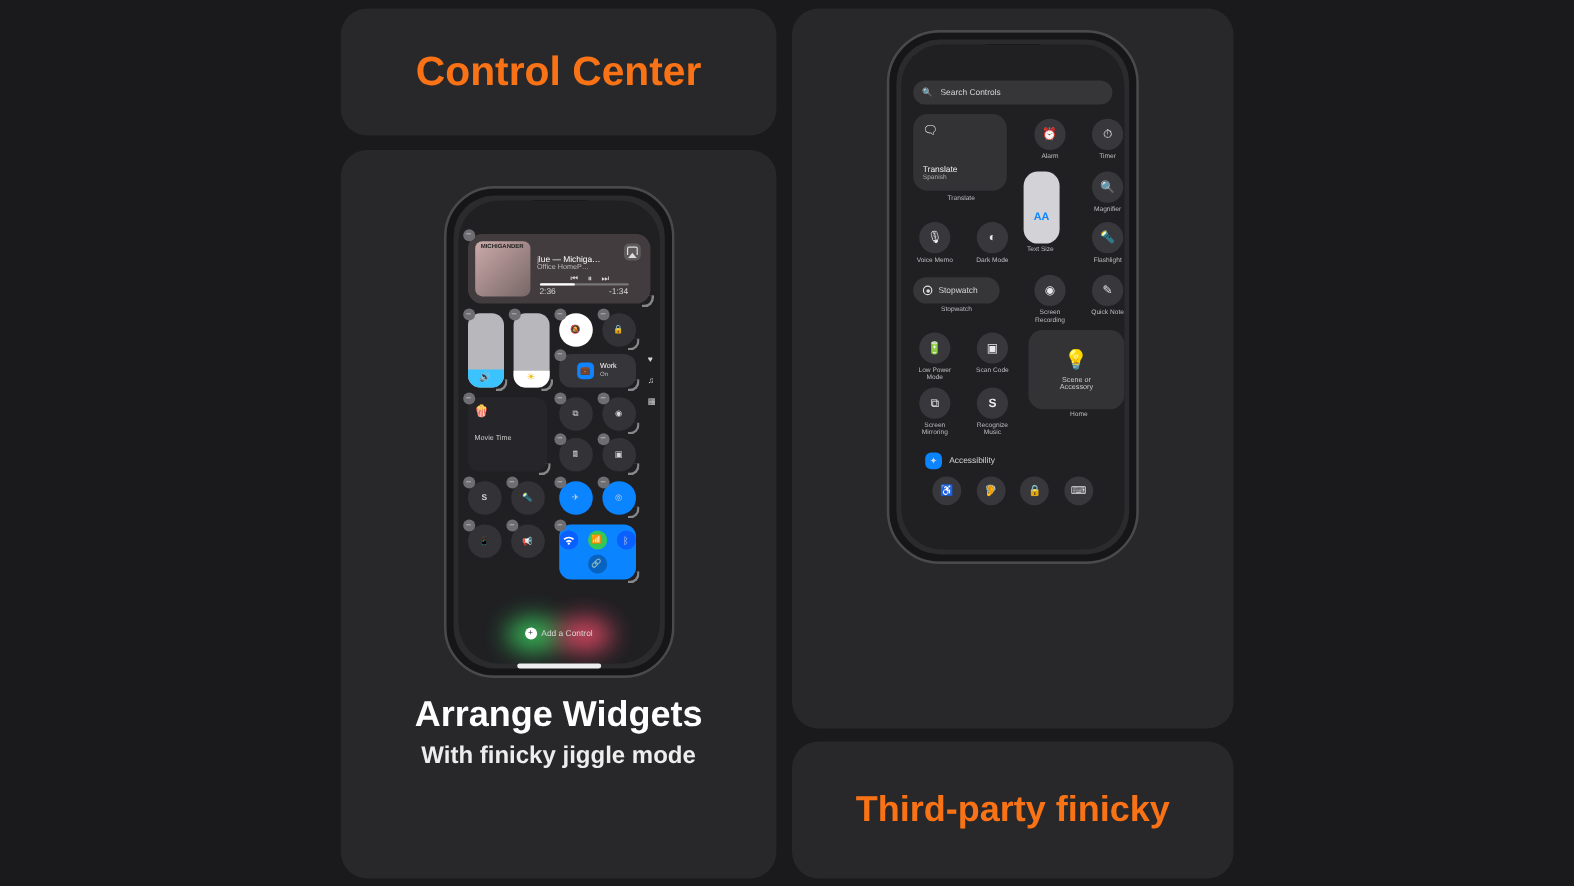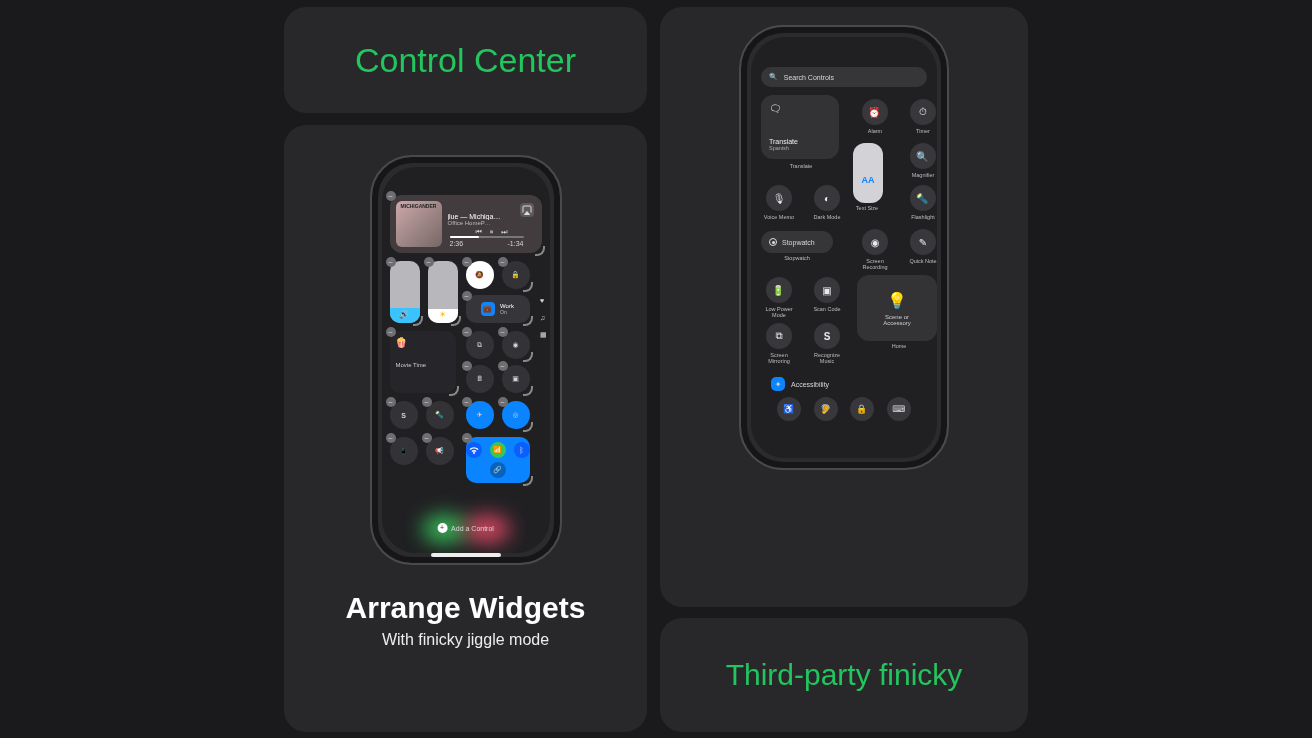--- a/index.html
+++ b/index.html
@@ -9,21 +9,21 @@
   width: 1312px;
   height: 738px;
   overflow: hidden;
   position: relative;
 }
 .card {
   position: absolute;
   background: #28282a;
   border-radius: 22px;
 }
-.title-blue { color: #22c55e; font-weight: 400; }
+.title-blue { color: #f97316; font-weight: 700; }
 .title-white { color: #fff; font-weight: 700; }
 .sub-white { color: #ededed; font-weight: 400; }
 
 
 .phone {
   position: relative;
   width: 192px;
   height: 410px;
   border-radius: 42px;
   background: linear-gradient(#2b2b2e,#2b2b2e);
@@ -281,22 +281,22 @@
 
       <div class="glow gl1"></div>
       <div class="glow gl2"></div>
       <div class="addctl">
         <span class="pl">+</span>
         <span>Add a Control</span>
       </div>
     </div>
     <div class="homebar"></div>
   </div>
-  <div class="title-white" style="font-size:30px;margin-top:26px;text-align:right;">Arrange Widgets</div>
-  <div class="sub-white" style="font-size:16px;margin-top:6px;">With finicky jiggle mode</div>
+  <div class="title-white" style="font-size:30px;margin-top:14px;text-align:right;">Arrange Widgets</div>
+  <div class="sub-white" style="font-size:20px;margin-top:6px;font-weight:bold;">With finicky jiggle mode</div>
 </div>
 
 <div class="card" style="left:660px; top:7px; width:368px; height:600px; display:flex; flex-direction:column; align-items:center; padding-top:18px;">
   <div class="phone phone-tall">
     <div class="notch"></div>
     <div class="screen">
       <div class="search">
         <span>🔍</span>
         <span>Search Controls</span>
       </div>

